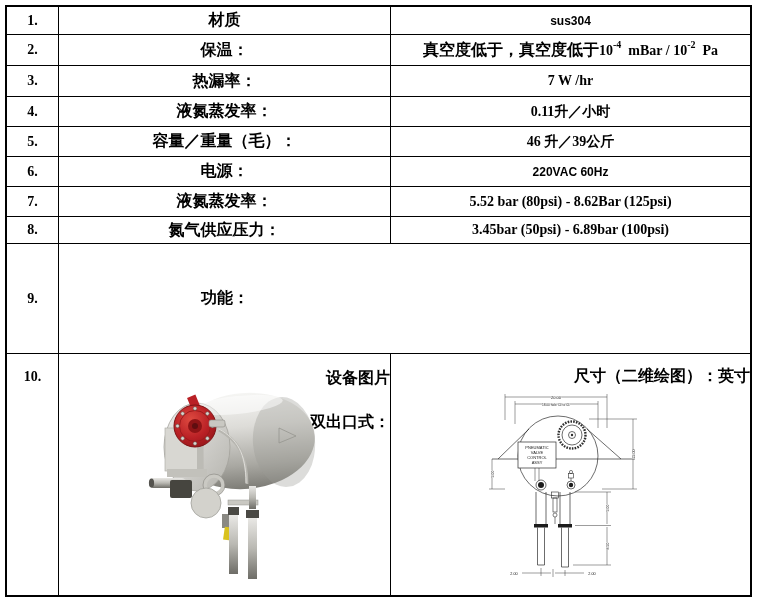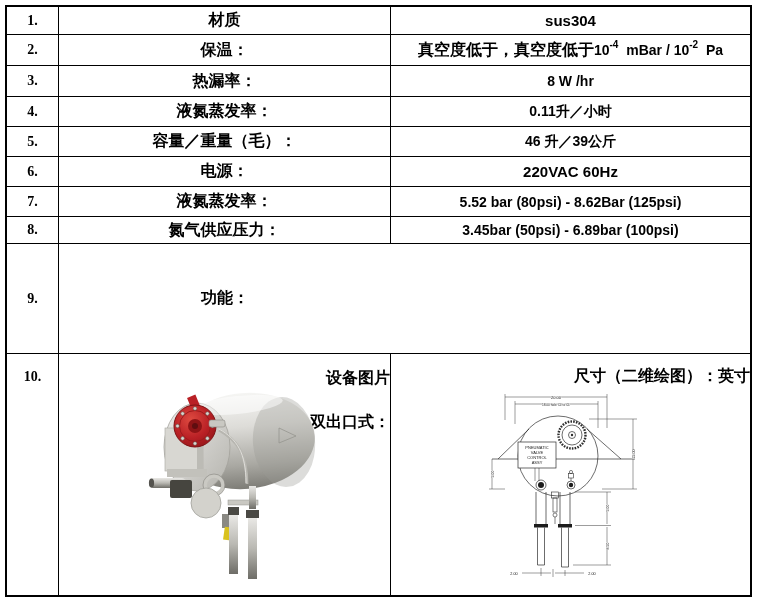--- a/index.html
+++ b/index.html
@@ -26,22 +26,22 @@
   .td:last-child { border-right: none; }
   .c1 { width: 52px; flex: none; }
   .c2 { width: 332px; flex: none; }
   .c3 { flex: 1; }
   .r1 { height: 28px; } .r2 { height: 31px; } .r3 { height: 31px; }
   .r4 { height: 30px; } .r5 { height: 30px; } .r6 { height: 30px; }
   .r7 { height: 30px; } .r8 { height: 27px; } .r9 { height: 110px; }
   .r10 { flex: 1; }
   .num { font-family: "Liberation Serif", serif; font-weight: 700; font-size: 14px; }
   .zh  { font-weight: 700; font-size: 16px; }
-  .mono { font-family: Liberation Sans, sans-serif; font-weight: 700; font-size: 14px; white-space: pre; }
-  .sans { font-weight: 700; font-size: 15px; }
+  .mono { font-family: Liberation Serif, serif; font-weight: 700; font-size: 14px; white-space: pre; }
+  .sans { font-weight: 700; font-size: 12px; }
   .sup { font-size: 10px; position: relative; top: -7px; }
   
   .r9 .c3 {
     flex-direction: column;
     align-items: flex-start;
     justify-content: flex-start;
     padding: 8px 8px 0 9px;
   }
   .fn-title { margin-bottom: 22px; }
   .fn-line { line-height: 25px; }
@@ -87,21 +87,21 @@
   </div>
 
   <div class="tr r3">
     <div class="td c1">
         <span class="num">3.</span>
       </div>
     <div class="td c2">
         <span class="zh">热漏率：</span>
       </div>
     <div class="td c3">
-        <span class="mono">8 W /hr</span>
+        <span class="mono">7 W /hr</span>
       </div>
   </div>
 
   <div class="tr r4">
     <div class="td c1">
         <span class="num">4.</span>
       </div>
     <div class="td c2">
         <span class="zh">液氮蒸发率：</span>
       </div>

